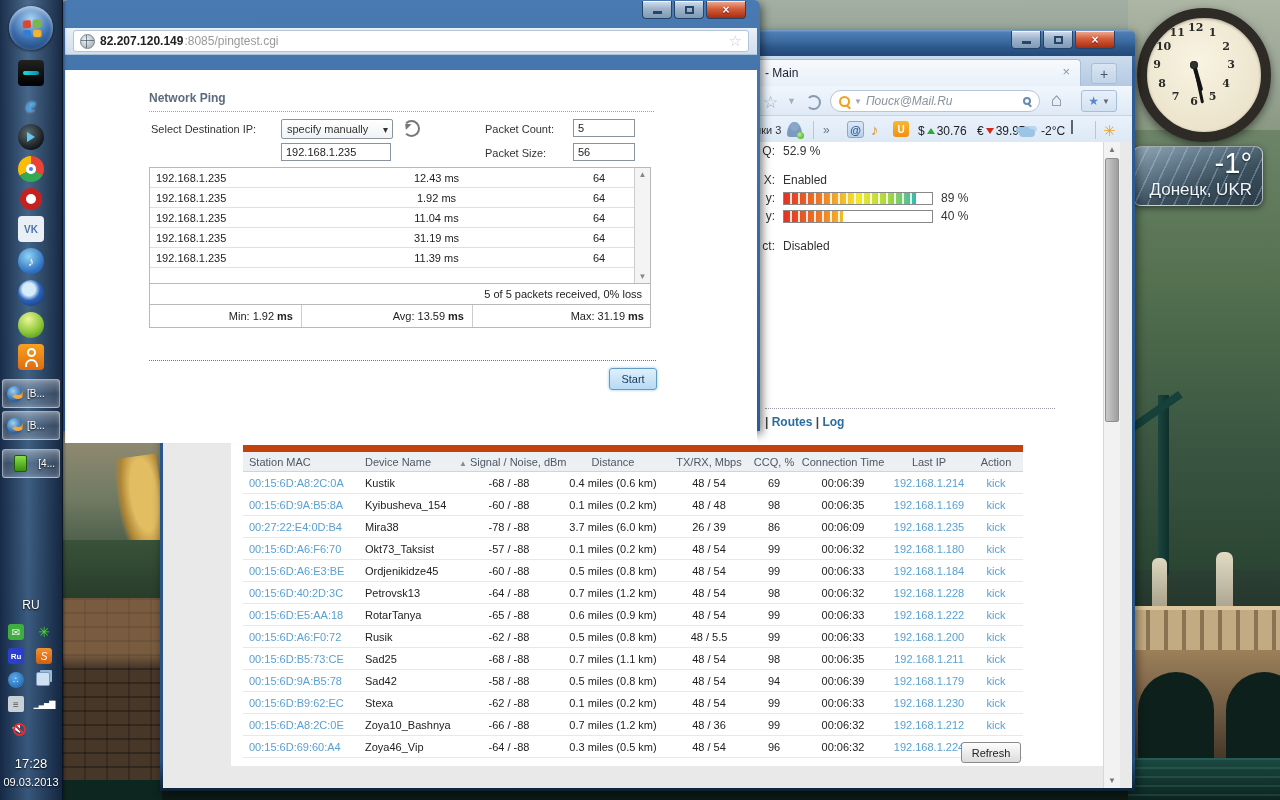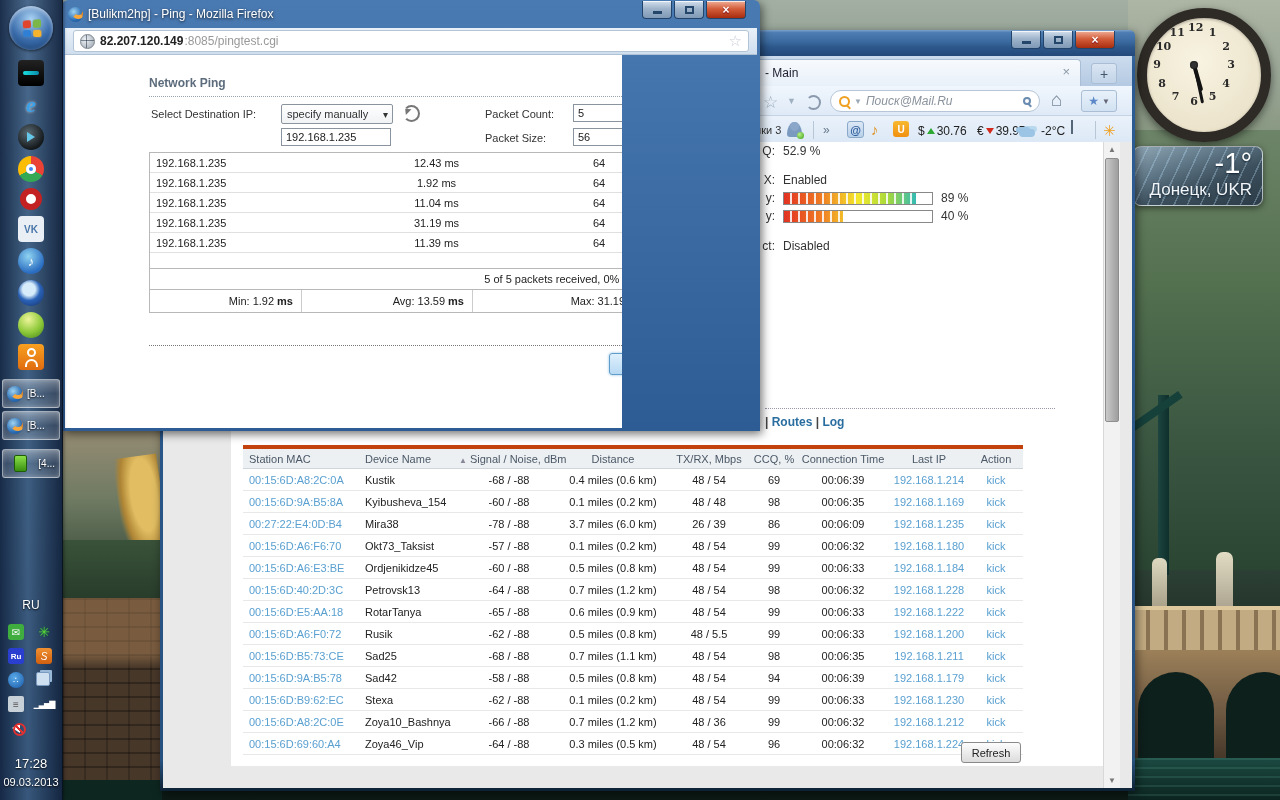--- a/index.html
+++ b/index.html
@@ -125,21 +125,21 @@
   #ping-title .i-firefox{width:15px;height:15px;}
   #ping-win .winbtns{right:14px;top:1px;}
   #ping-url{left:3px;top:28px;width:692px;height:27px;background:linear-gradient(#e9f0f8,#cfdeee);border-bottom:1px solid #b0c2d6;
      display:flex;align-items:center;padding:0 8px;box-sizing:border-box;}
   .url-field{flex:1;height:20px;background:#fff;border:1px solid #b2c4d6;border-radius:3px;display:flex;align-items:center;padding:0 6px;gap:5px;font-size:12px;}
   .globe{width:13px;height:13px;border-radius:50%;border:1px solid #7a848e;flex:none;
      background:radial-gradient(circle at 35% 35%,#eef2f5,#9aa4ae),linear-gradient(90deg,transparent 5px,#8a949e 5px 6px,transparent 6px),linear-gradient(180deg,transparent 5px,#8a949e 5px 6px,transparent 6px);background-blend-mode:multiply;}
   .url-host{color:#222;font-weight:bold;}
   .url-path{color:#999;}
   .url-star{margin-left:auto;color:#c9ced6;font-size:15px;}
-  #ping-content{left:3px;top:55px;width:557px;height:373px;background:#fff;overflow:hidden;}
+  #ping-content{left:3px;top:70px;width:692px;height:373px;background:#fff;overflow:hidden;}
   .np-head{left:84px;top:21px;width:505px;font-weight:bold;font-size:12px;color:#5c6c7c;padding-bottom:6px;border-bottom:1px dotted #9aa4ae;}
   .np-label{font-size:11px;color:#333;}
   .sel{left:216px;top:49px;width:112px;height:20px;border:1px solid #8a949e;background:linear-gradient(#fff,#f0f2f4);border-radius:2px;
      display:flex;align-items:center;padding-left:5px;box-sizing:border-box;}
   .sel::after{content:"▾";position:absolute;right:4px;color:#333;font-size:10px;}
   .refresh-ico{left:338px;top:50px;width:13px;height:13px;border:2px solid #777;border-radius:50%;border-left-color:transparent;}
   .refresh-ico::after{content:"";position:absolute;left:-4px;top:-2px;width:0;height:0;border:4px solid transparent;border-right:5px solid #777;transform:rotate(45deg);}
   .inp{border:1px solid #8a949e;background:#fff;font-size:11px;color:#222;padding:0 4px;display:flex;align-items:center;box-sizing:border-box;height:18px;}
   
   #ptable{left:84px;top:97px;width:502px;border:1px solid #b8b8b8;box-sizing:border-box;}
@@ -224,21 +224,21 @@
   .st-bar{position:absolute;left:552px;top:1px;width:150px;height:13px;border:1px solid #888;background:#fff;box-sizing:border-box;}
   .st-fill{height:100%;background:linear-gradient(90deg,#e23222 0,#ef7b23 25%,#f4e92c 50%,#a8d93a 70%,#39bdae 88%,#2aa3c8 100%),repeating-linear-gradient(90deg,transparent 0 6.5px,rgba(255,255,255,.9) 6.5px 8px);background-size:148px 100%,148px 100%;background-blend-mode:normal,normal;}
   .st-fill::after{content:"";position:absolute;inset:0;background:repeating-linear-gradient(90deg,transparent 0 6.5px,rgba(255,255,255,.85) 6.5px 8px);}
   .st-val-bar{left:710px;}
   .mw-dots{left:534px;top:266px;width:290px;border-top:1px dotted #99a;}
   #mw-links{left:534px;top:273px;font-size:12px;font-weight:bold;color:#444;}
   #mw-links a{color:#2a6d9f;text-decoration:none;}
   
   #st-table{left:12px;top:303px;width:780px;}
   #st-head{display:grid;grid-template-columns:118px 98px 100px 108px 84px 46px 92px 80px 54px;height:19px;
-     background:#edf0f3;border-top:4px solid #c2410c;border-bottom:1px solid #cfd6db;align-items:center;}
+     background:#edf0f3;border-top:7px solid #c2410c;border-bottom:1px solid #cfd6db;align-items:center;}
   #st-head .sc{font-size:11px;color:#4a5866;}
   .sort{color:#889;font-size:8px;margin-right:3px;}
   #st-rows .srow{display:grid;grid-template-columns:118px 98px 100px 108px 84px 46px 92px 80px 54px;height:21px;border-bottom:1px solid #e8e8e8;align-items:center;}
   .sc{font-size:11px;color:#222;}
   .sc.c0{padding-left:6px;}
   .sc.c1{padding-left:4px;}
   .sc.c2,.sc.c3,.sc.c4,.sc.c5,.sc.c6,.sc.c7,.sc.c8{text-align:center;}
   #st-head .sc.c0{padding-left:6px;}#st-head .sc.c1{padding-left:4px;}
   .sc.link{color:#5aa0d0;}
   #mw-refresh{left:730px;top:600px;width:58px;height:19px;border:1px solid #8a8a8a;border-radius:3px;
@@ -554,24 +554,20 @@
     </div>
     <div class="abs" id="mw-scroll">
       <span class="sa" style="top:3px;">▲</span>
       <div class="thumb"></div>
       <span class="sa" style="bottom:3px;">▼</span>
     </div>
   </div>
 </div>
 
 <div class="abs" id="ping-win">
-  <div class="abs" id="ping-title">
-    <span class="bico i-firefox"></span>
-    <span class="nw">[Bulikm2hp] - Ping - Mozilla Firefox</span>
-  </div>
   <div class="winbtns">
     <div class="wbtn">
         <div class="g-min"></div>
       </div>
     <div class="wbtn">
         <div class="g-max"></div>
       </div>
     <div class="wbtn close">
         <span class="g-close">×</span>
       </div>

